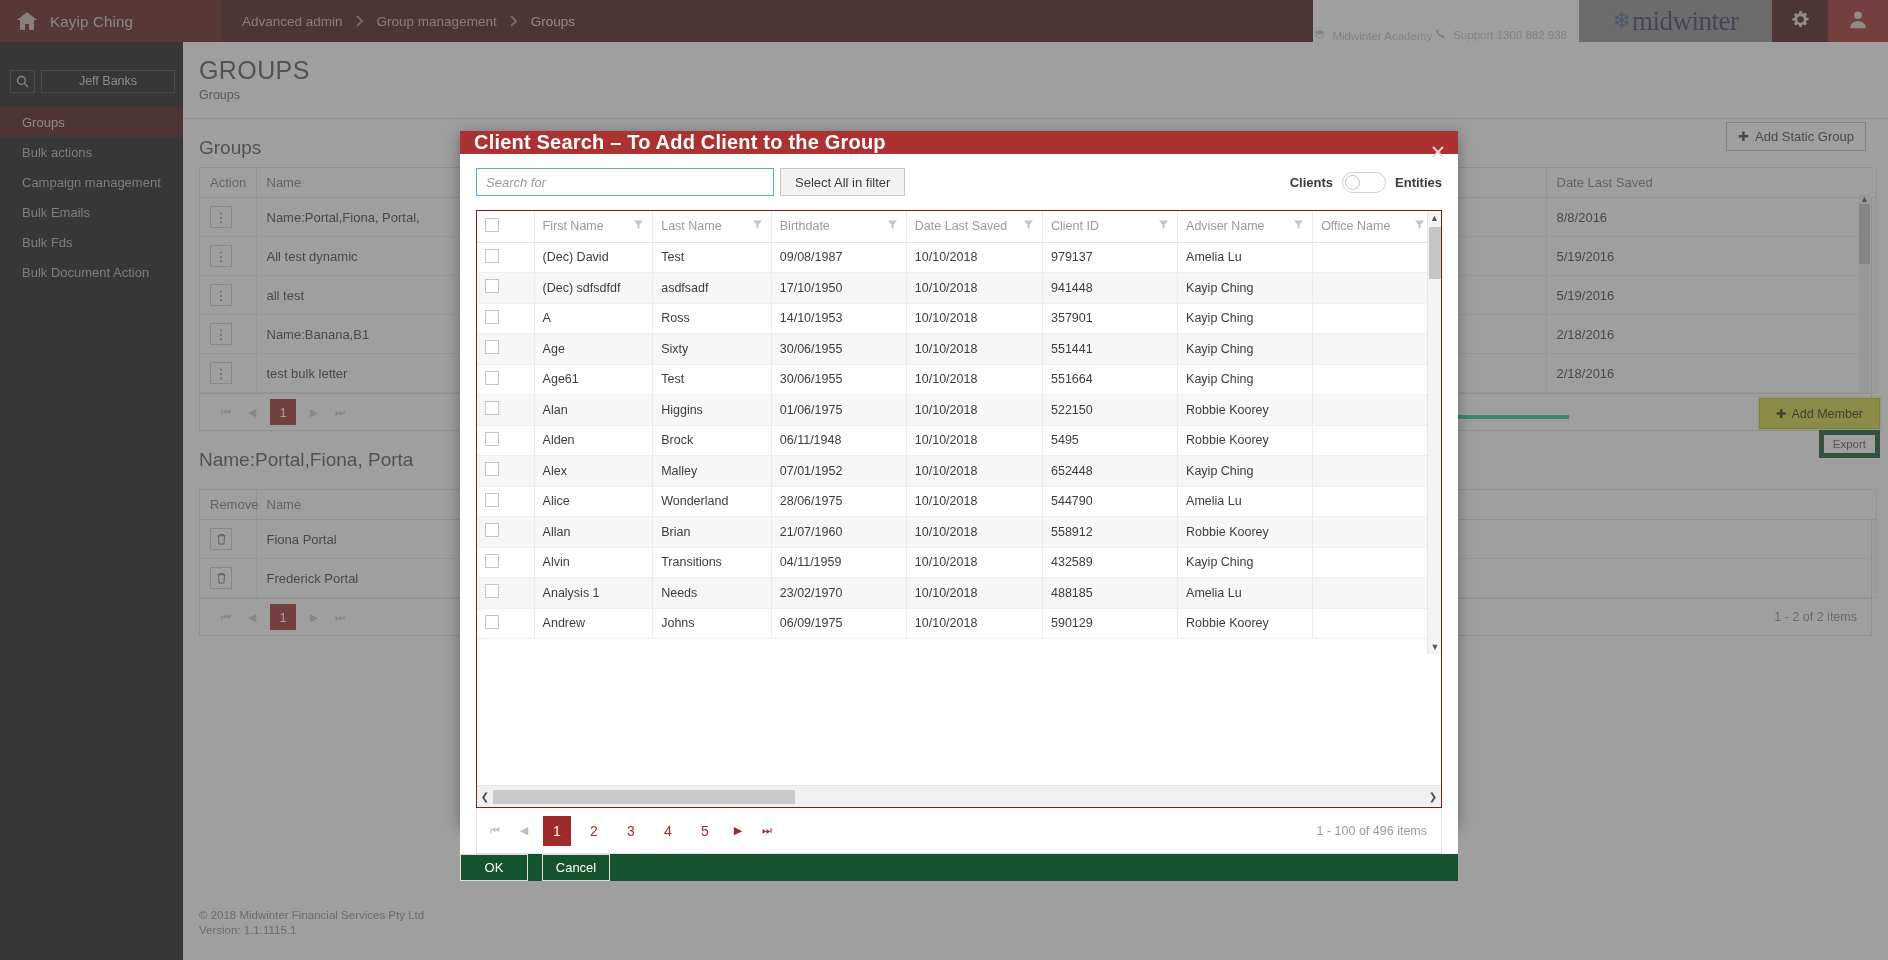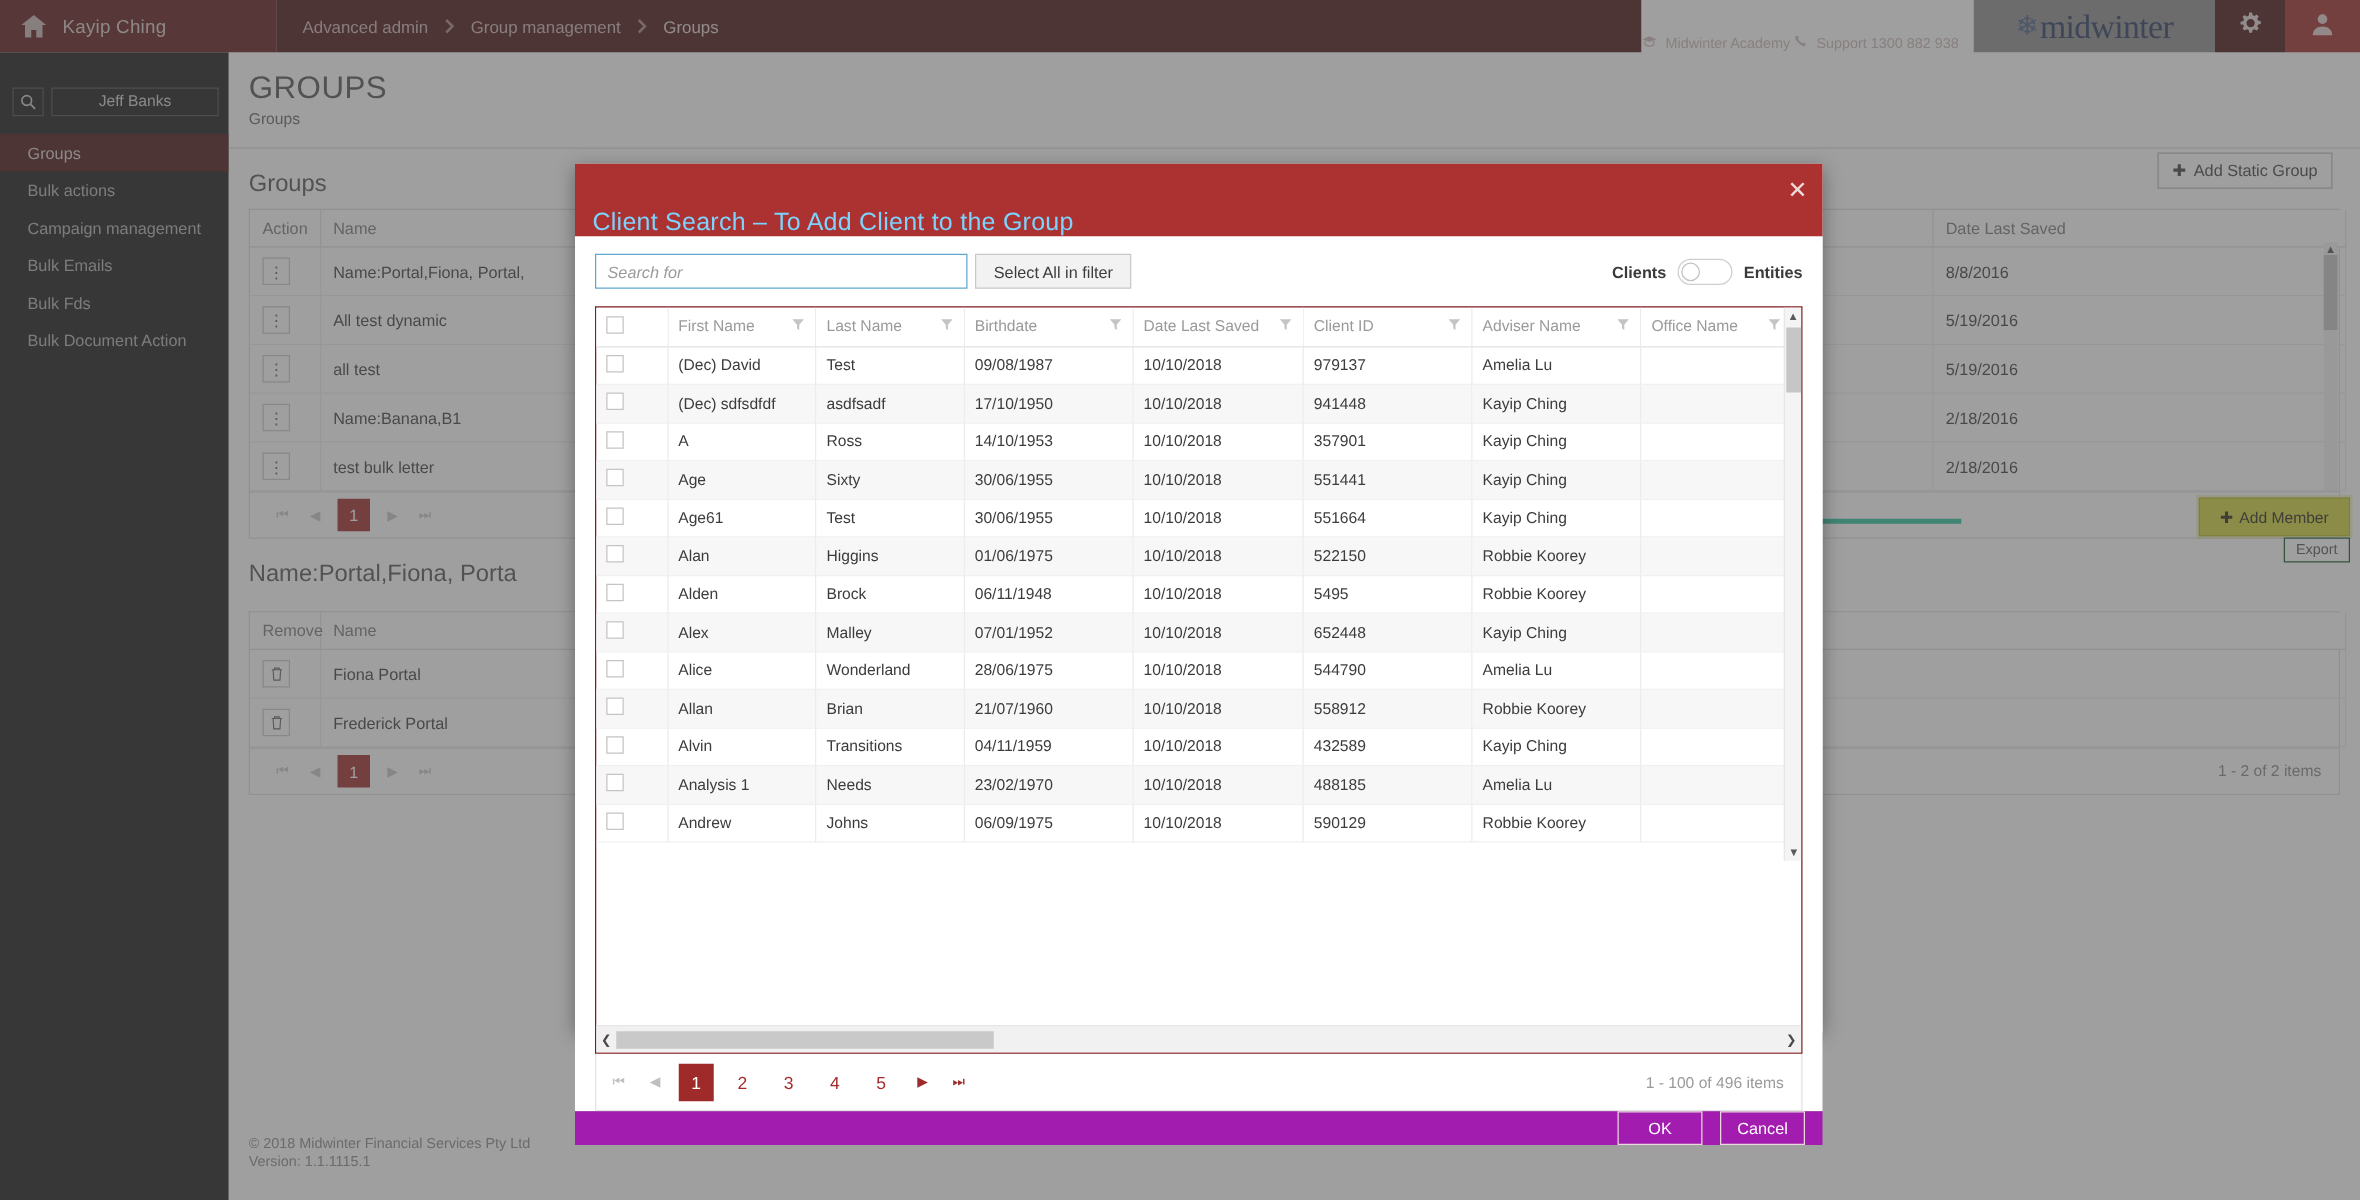--- a/index.html
+++ b/index.html
@@ -120,42 +120,42 @@
   .scroll-cap { color: #555; font-size: 9px; text-align: center; line-height: 10px; }
 
   
   .green-line { position: absolute; left: 990px; top: 373px; width: 396px; height: 4px; background: #2ec4a0; }
   .addmember {
     position: absolute; right: 8px; top: 356px; background: #d4d442; border: 1px solid #b9b92e;
     padding: 7px 16px; font-size: 12.5px; color: #2a2a1a; display: flex; align-items: center; gap: 5px;
     box-shadow: 0 0 0 2px rgba(200,200,40,.25);
   }
   .exportbtn {
-    position: absolute; right: 8px; top: 388px; border: 1px solid #14532d; background: #fff;
+    position: absolute; right: 8px; top: 388px; border: 5px solid #14532d; background: #fff;
     font-size: 11.5px; color: #555; padding: 3px 9px;
   }
 
   .footer-note { position: absolute; left: 16px; bottom: 22px; color: #8c8c8c; font-size: 11.5px; line-height: 15px; }
 
   
   .dim {
     position: absolute; top: 0; left: 0; width: 1888px; height: 960px;
     background: rgba(80,80,80,.55);
   }
 
   
   .modal {
     position: absolute; left: 460px; top: 131px; width: 998px; height: 695px;
     background: #fff; box-shadow: 0 3px 14px rgba(0,0,0,.35); display: flex; flex-direction: column;
   }
   .modal-head {
     height: 58px; background: #ac3232; display: flex; align-items: center; padding: 0 14px 0 14px;
     position: relative;
   }
-  .modal-title { color: #7dd3fc; font-size: 20px; font-weight: normal; letter-spacing: .2px; margin-top: 36px; }
+  .modal-title { color: #ffffff; font-size: 20px; font-weight: bold; letter-spacing: .2px; }
   .modal-close {
     position: absolute; right: 12px; top: 12px; color: #f0dada; font-size: 19px; cursor: pointer;
     line-height: 1; background: none; border: none; font-family: "Liberation Sans", sans-serif;
   }
   .modal-body { flex: 1; padding: 14px 16px 0 16px; display: flex; flex-direction: column; background:#fff; }
   .mb-toolbar { display: flex; align-items: center; gap: 6px; margin-bottom: 14px; }
   .search-input {
     width: 298px; height: 28px; border: 1px solid #5fa8cc; padding: 0 9px; font-size: 13px;
     color: #444; font-style: italic; font-family: "Liberation Sans", sans-serif; outline: none;
   }
@@ -211,21 +211,21 @@
   .mp-arrow { color: #bfbfbf; font-size: 11px; width: 20px; text-align: center; cursor: pointer; }
   .mp-arrow.enabled { color: #9e2a2a; }
   .mp-num {
     min-width: 28px; height: 30px; display: inline-flex; align-items: center; justify-content: center;
     color: #a52a2a; font-size: 14px; cursor: pointer;
   }
   .mp-num.active { background: #9e2a2a; color: #fff; }
   .mp-items { margin-left: auto; padding-right: 14px; color: #9a9a9a; font-size: 12.5px; }
 
   .modal-foot {
-    height: 52px; background: #a21caf; display: flex; align-items: center; justify-content: flex-end;
+    height: 52px; background: #14532d; display: flex; align-items: center; 
     gap: 14px; padding-right: 14px;
   }
   .foot-btn {
     min-width: 68px; height: 27px; border: 1px solid #e8dada; background: transparent; color: #fff;
     font-size: 13px; cursor: pointer; font-family: "Liberation Sans", sans-serif;
   }
 </style>
 </head>
 <body>
 

